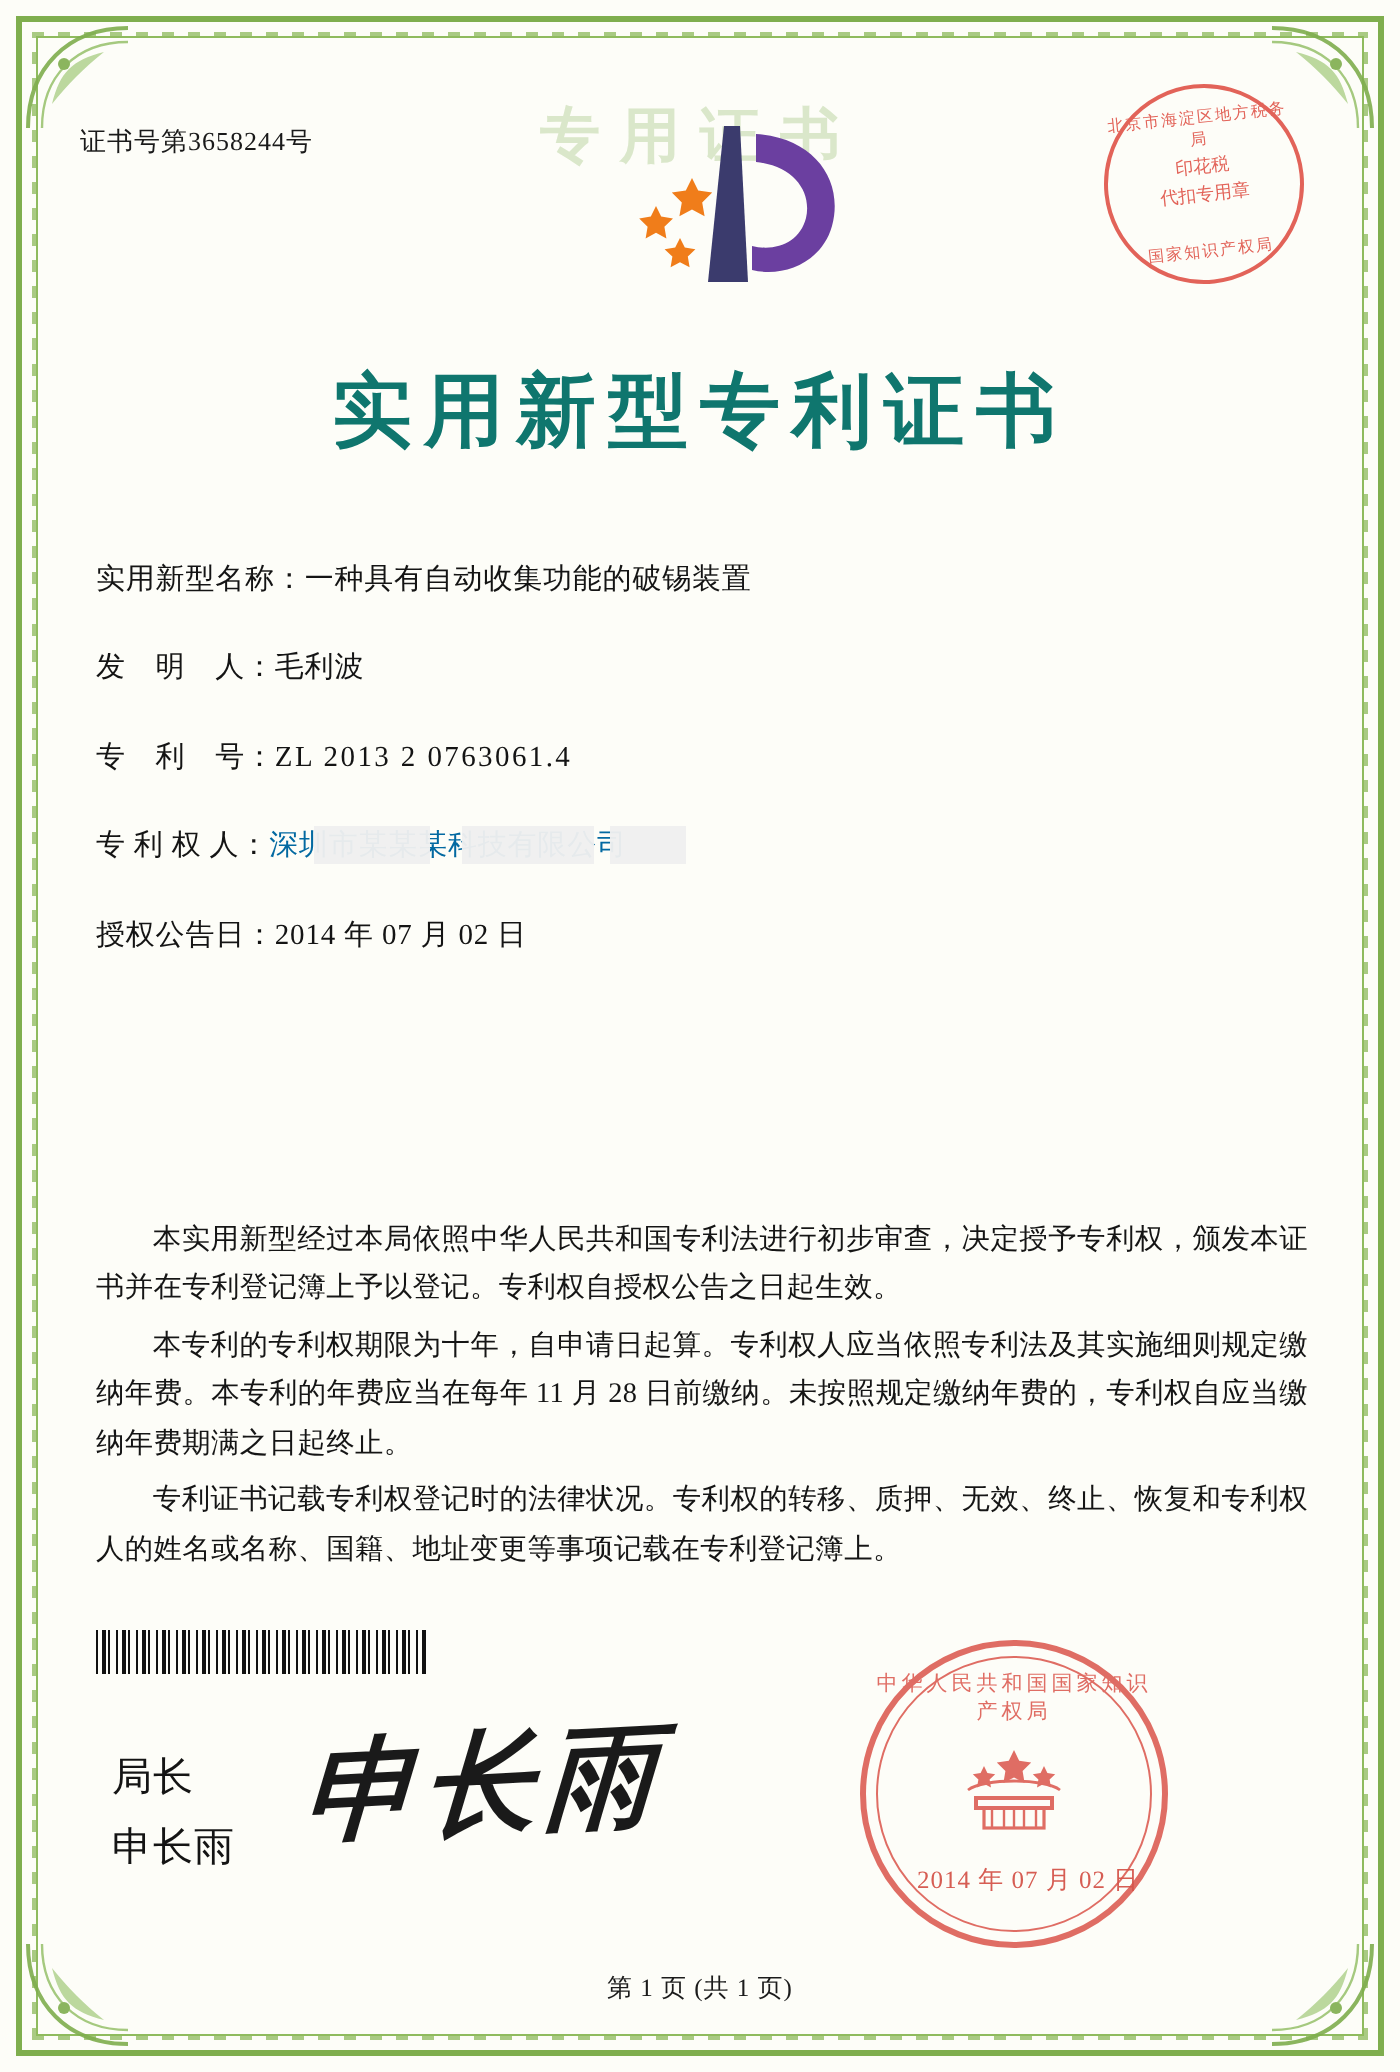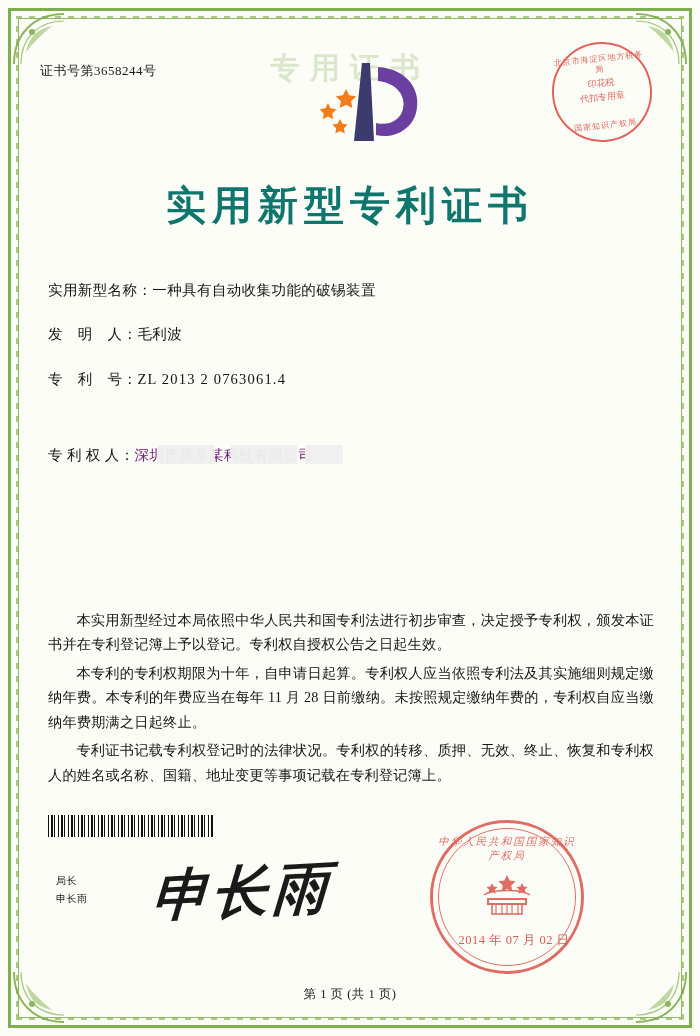--- a/index.html
+++ b/index.html
@@ -112,30 +112,30 @@
   .field {
     position: relative;
     font-size: 14.5px;
     color: #141414;
     margin-bottom: 27px;
     letter-spacing: .4px;
     line-height: 1.2;
     white-space: nowrap;
   }
   .field .lbl { display: inline; }
-  .field .val { display: inline; margin-top: 32px; }
+  .field .val { display: inline; }
   .field.mono .val {
     font-family: "Liberation Serif", serif;
     letter-spacing: 1.2px;
   }
   
   .redact-row .val {
     position: relative;
     display: inline-block;
-    color: #701a75;
+    color: #0369a1;
     text-align: right;
   }
   .redact-blocks {
     position: absolute;
     left: 0; top: -2px;
     width: 100%;
     height: 20px;
   }
   .rb {
     position: absolute;
@@ -175,21 +175,21 @@
       #111 3px 5px, transparent 5px 6px,
       #111 6px 7px, transparent 7px 10px
     );
   }
 
   
   .sig-label {
     position: absolute;
     left: 56px;
     top: 872px;
-    font-size: 10px;
+    font-size: 20px;
     line-height: 1.75;
     color: #141414;
     letter-spacing: .5px;
   }
   .sig-script {
     position: absolute;
     left: 152px;
     top: 855px;
     font-size: 56px;
     color: #1a1a1a;
@@ -245,21 +245,20 @@
   .stamp-main {
     position: absolute;
     left: 430px;
     top: 820px;
     width: 148px;
     height: 148px;
     border: 3px solid #dc5a50;
     border-radius: 50%;
     color: #dc5a50;
     opacity: .88;
-    font-style: italic;
   }
   .stamp-main .ring {
     position: absolute;
     left: 5px; top: 5px; right: 5px; bottom: 5px;
     border: 1px solid #dc5a50;
     border-radius: 50%;
   }
   .stamp-main .circ-text {
     position: absolute;
     left: 0; right: 0;
@@ -361,20 +360,23 @@
     </div>
     <div class="field mono">
       <span class="lbl">专　利　号：</span><span class="val">ZL 2013 2 0763061.4</span>
     </div>
     <div class="field redact-row">
       <span class="lbl">专 利 权 人：</span><span class="val">深圳市某某某科技有限公司<span class="redact-blocks">
           <span class="rb" style="left:22px;width:58px;"></span>
           <span class="rb" style="left:96px;width:66px;"></span>
           <span class="rb" style="left:170px;width:38px;"></span>
         </span></span>
+    </div>
+    <div class="field">
+      <span class="lbl">授权公告日：</span><span class="val">2014 年 07 月 02 日</span>
     </div>
   </div>
 
   <div class="body-text">
     <p>本实用新型经过本局依照中华人民共和国专利法进行初步审查，决定授予专利权，颁发本证书并在专利登记簿上予以登记。专利权自授权公告之日起生效。</p>
     <p>本专利的专利权期限为十年，自申请日起算。专利权人应当依照专利法及其实施细则规定缴纳年费。本专利的年费应当在每年 11 月 28 日前缴纳。未按照规定缴纳年费的，专利权自应当缴纳年费期满之日起终止。</p>
     <p>专利证书记载专利权登记时的法律状况。专利权的转移、质押、无效、终止、恢复和专利权人的姓名或名称、国籍、地址变更等事项记载在专利登记簿上。</p>
   </div>
 
   <div class="barcode"></div>

